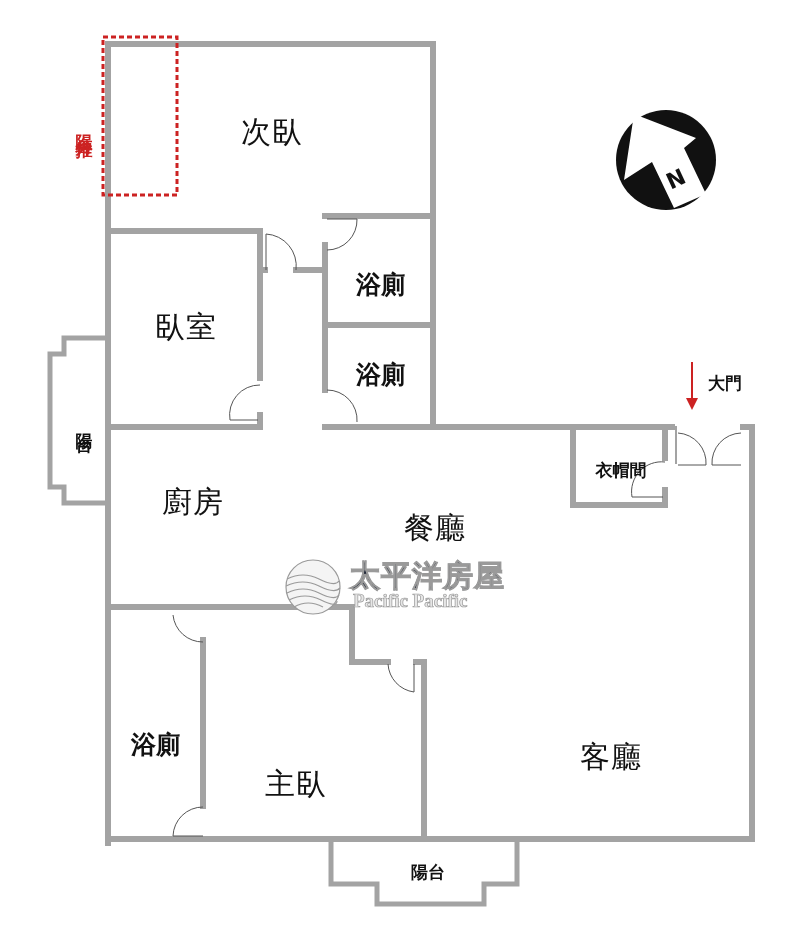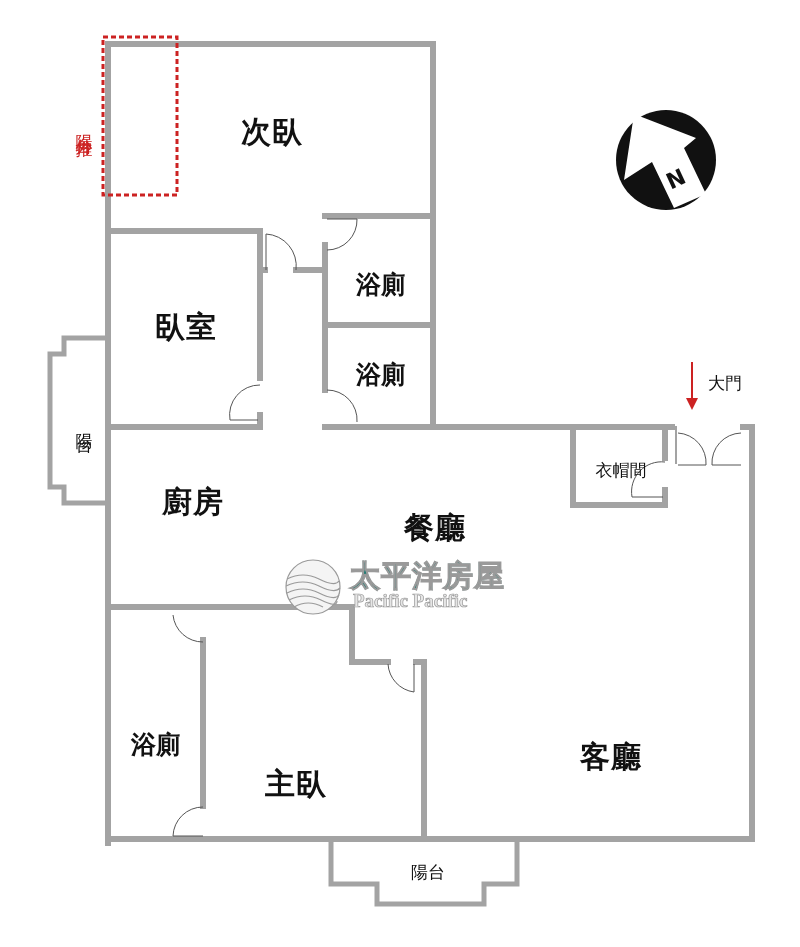--- a/index.html
+++ b/index.html
@@ -1,25 +1,25 @@
 <!DOCTYPE html>
 <html><head>
 <meta charset="utf-8">
 <style>
   html, body { margin:0; padding:0; background:#ffffff; }
   body { width:800px; height:947px; position:relative; overflow:hidden; font-family:"DejaVu Serif","Liberation Serif",serif; }
   #plan { position:absolute; left:0; top:0; }
   .room-label { position:absolute; color:#111; font-family:"DejaVu Serif","Liberation Serif",serif; white-space:nowrap; transform:translate(-50%,-50%); }
-  .lg { font-size:30px; font-weight:bold; letter-spacing:1px; }
+  .lg { font-size:30px; font-weight:normal; letter-spacing:1px; }
   .md { font-size:25px; font-weight:bold; }
-  .sm { font-size:17px; font-weight:normal; }
+  .sm { font-size:17px; font-weight:bold; }
   .vert { writing-mode:vertical-rl; text-orientation:upright; letter-spacing:2px; }
   .red { color:#cc2222; }
   .wm { position:absolute; left:287px; top:556px; width:240px; height:62px; }
-  .wm-cn { position:absolute; left:63px; top:0px; font-size:30px; font-weight:bold; color:#0f766e; -webkit-text-stroke:1px #9a9a9a; letter-spacing:1px; font-family:"DejaVu Serif",serif; }
+  .wm-cn { position:absolute; left:63px; top:0px; font-size:30px; font-weight:bold; color:#0f172a; -webkit-text-stroke:1px #9a9a9a; letter-spacing:1px; font-family:"DejaVu Serif",serif; }
   .wm-en { position:absolute; left:66px; top:34px; font-size:19px; font-weight:bold; color:#e6e6e6; -webkit-text-stroke:0.7px #9a9a9a; font-family:"Liberation Serif",serif; }
 </style>
 </head>
 <body>
 
 <svg id="plan" width="800" height="947" viewBox="0 0 800 947">
   <g fill="none" stroke="#a3a3a3" stroke-width="6" stroke-linecap="square">
 
     <path d="M108,44 H433 V423"></path>
     <path d="M108,44 V843"></path>

